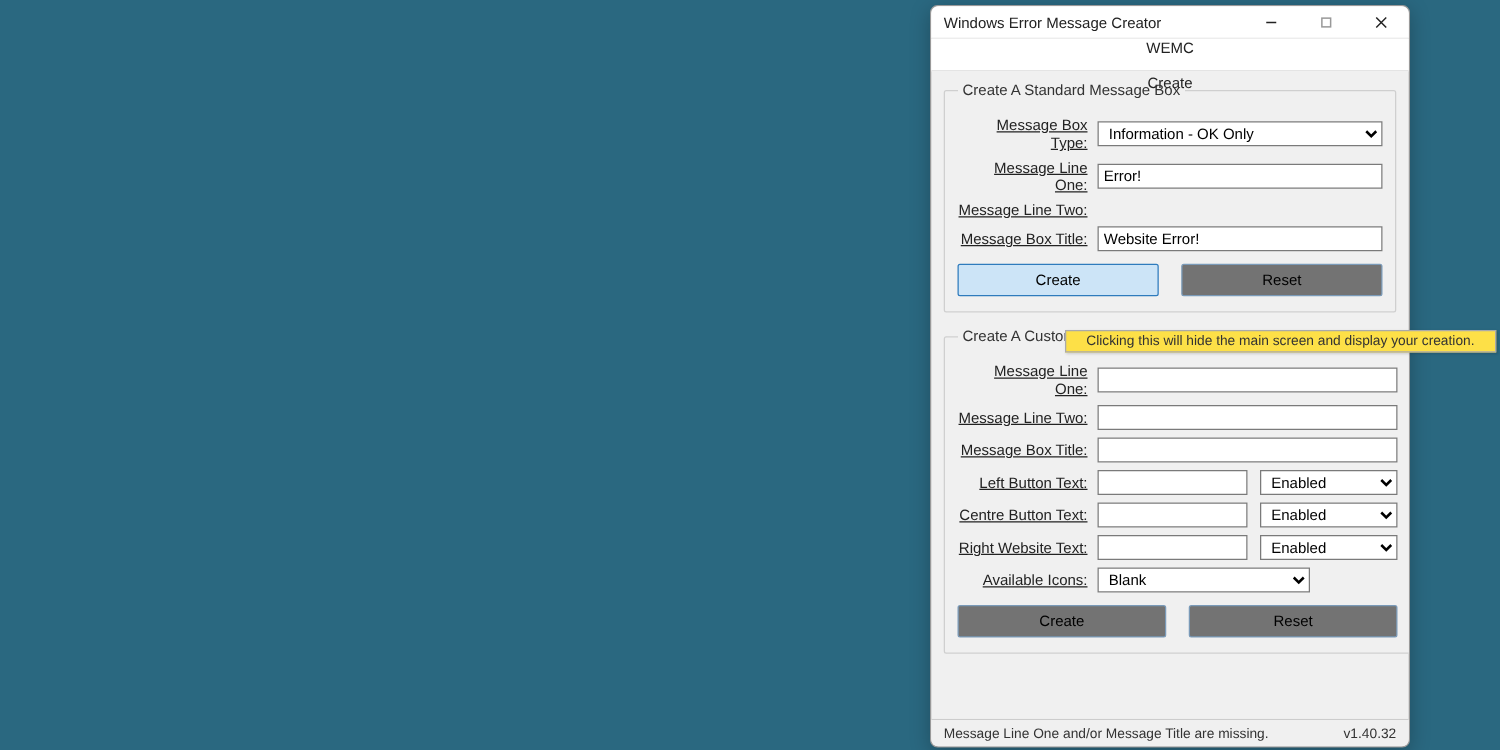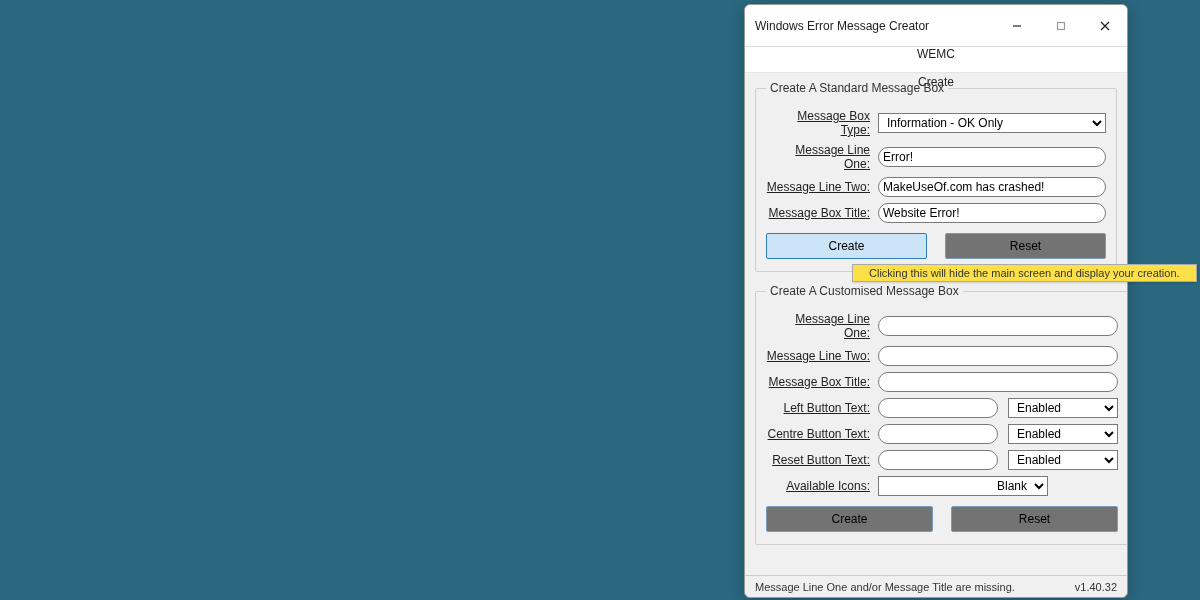--- a/index.html
+++ b/index.html
@@ -15,21 +15,21 @@
     position: absolute;
     left: 744px; top: 4px;
     width: 384px; height: 594px;
     background: #f0f0f0;
     border: 1px solid #999;
     border-radius: 6px;
     box-shadow: 0 4px 16px rgba(0,0,0,.25);
     display: flex; flex-direction: column;
   }
   .titlebar {
-    height: 42px;
+    height: 26px;
     background: #fff;
     border-bottom: 1px solid #ddd;
     border-radius: 6px 6px 0 0;
     display: flex; align-items: center;
     padding-left: 10px;
   }
   .titlebar .title { flex: 1; font-size: 12px; color: #222; }
   .winctrl {
     width: 44px; height: 30px;
     display: flex; align-items: center; justify-content: center;
@@ -67,21 +67,21 @@
   }
   .row .ctrl { flex: 1; display:flex; gap:10px; }
   input.textbox, select.dropdown {
     height: 20px;
     border: 1px solid #7a7a7a;
     background: #fff;
     font-size: 12px;
     padding: 0 4px;
     font-family: inherit;
   }
-  input.textbox { width: 100%; border-radius: 10px; }
+  input.textbox { width: 100%; }
   select.dropdown { width: 100%; }
   .row .ctrl .short { width: 120px; flex:none; }
   .row .ctrl .enable-sel { width: 110px; flex:none; }
   .btnrow {
     display:flex; gap:18px; margin-top:10px;
   }
   button.btn {
     flex:1; height:26px;
     border:1px solid #7a9ab8;
     background:#737373;
@@ -105,21 +105,21 @@
     position:absolute;
     left:852px; top:264px;
     background:#fde047;
     border:1px solid #aaa;
     padding:2px 16px;
     font-size:11px; color:#333;
     white-space:nowrap;
     box-shadow:1px 1px 2px rgba(0,0,0,.15);
     z-index:10;
   }
-  .icons-row .dropdown { width:170px; flex:none;text-align:right; }
+  .icons-row .dropdown { width:170px; flex:none; }
 </style>
 </head>
 <body>
 
 <div class="window">
   <div class="titlebar">
     <span class="title">Windows Error Message Creator</span>
     <div class="winctrl">
       <svg viewBox="0 0 10 10">
           <line x1="1" y1="5" x2="9" y2="5" stroke="#222" stroke-width="1.2"></line>
@@ -158,23 +158,20 @@
         </div>
       </div>
       <div class="row">
         <div class="lbl">Message Line One:</div>
         <div class="ctrl">
             <input class="textbox" value="Error!" style="">
           </div>
       </div>
       <div class="row">
         <div class="lbl">Message Line Two:</div>
-        <div class="ctrl">
-            <input class="textbox" value="MakeUseOf.com has crashed!" style="">
-          </div>
       </div>
       <div class="row">
         <div class="lbl">Message Box Title:</div>
         <div class="ctrl">
             <input class="textbox" value="Website Error!" style="">
           </div>
       </div>
       <div class="btnrow">
         <button class="btn primary">Create</button>
         <button class="btn">Reset</button>
@@ -210,21 +207,21 @@
         </div>
       </div>
       <div class="row">
         <div class="lbl">Centre Button Text:</div>
         <div class="ctrl">
           <input class="textbox short" value="" style="">
           <select class="dropdown enable-sel"><option>Enabled</option></select>
         </div>
       </div>
       <div class="row">
-        <div class="lbl">Reset Button Text:</div>
+        <div class="lbl">Right Website Text:</div>
         <div class="ctrl">
           <input class="textbox short" value="" style="">
           <select class="dropdown enable-sel"><option>Enabled</option></select>
         </div>
       </div>
       <div class="row icons-row">
         <div class="lbl">Available Icons:</div>
         <div class="ctrl">
           <select class="dropdown"><option>Blank</option></select>
         </div>

